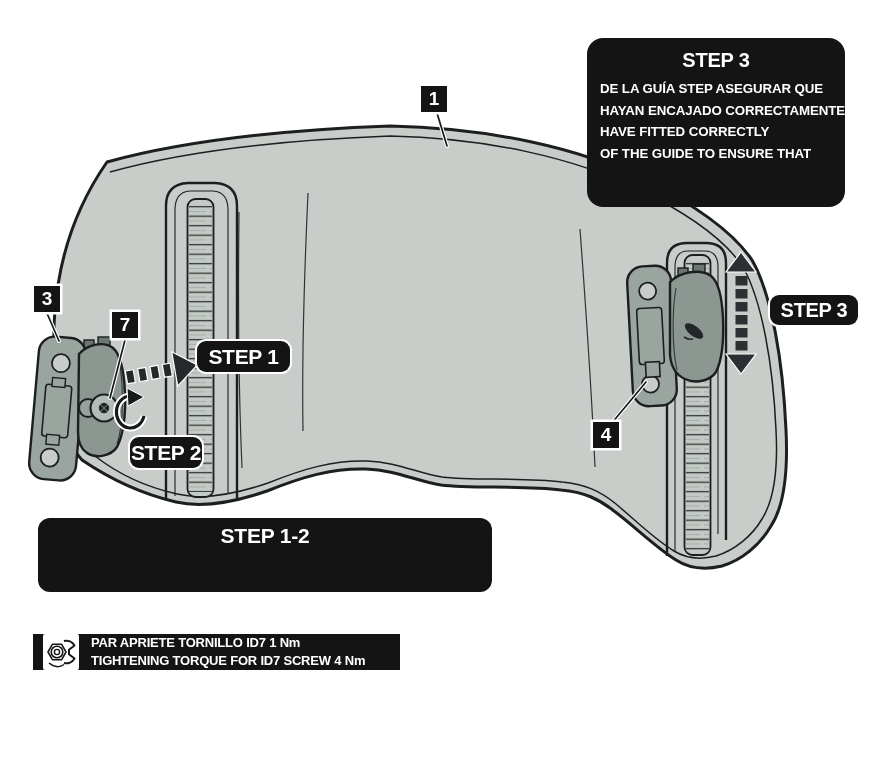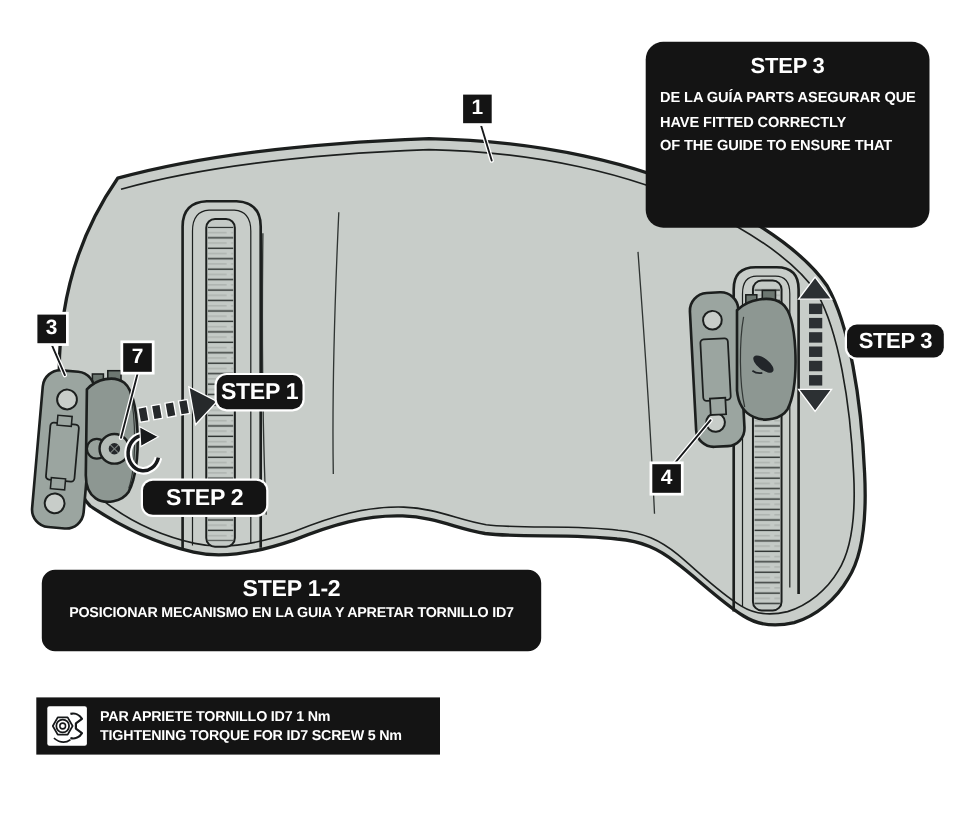--- a/index.html
+++ b/index.html
@@ -13,32 +13,32 @@
     position:absolute;width:26px;height:26px;background:#141414;color:#ffffff;
     box-shadow:0 0 0 2.5px #ffffff;display:flex;align-items:center;justify-content:center;
     font-size:19px;line-height:26px;
   }
   
   .pill{
     position:absolute;background:#141414;color:#ffffff;border-radius:9px;
     box-shadow:0 0 0 2px #ffffff;text-align:center;letter-spacing:-0.3px;
     display:flex;align-items:center;justify-content:center;white-space:nowrap;
   }
-  .pill-1{left:197px;top:341px;width:78px;height:31px;font-size:21px;}
-  .pill-2{left:130px;top:437px;width:112px;height:31px;font-size:21px;}
+  .pill-1{left:197px;top:341px;width:93px;height:31px;font-size:21px;}
+  .pill-2{left:130px;top:437px;width:72px;height:31px;font-size:21px;}
   .pill-3{left:770px;top:295px;width:88px;height:30px;font-size:20px;}
   
   .infobox{position:absolute;background:#141414;color:#ffffff;}
   .box-step3{left:587px;top:38px;width:258px;height:169px;border-radius:16px;padding-top:9px;box-sizing:border-box;}
   .box-step3 .box-title{font-size:20px;text-align:center;margin:2px 0 6px 0;letter-spacing:-0.2px;}
   .box-step3 .box-line{font-size:13.3px;line-height:21.6px;padding-left:13px;letter-spacing:-0.1px;white-space:nowrap;}
   .box-step12{left:38px;top:518px;width:454px;height:74px;border-radius:12px;padding-top:6px;box-sizing:border-box;}
   .box-step12 .box-title{font-size:21px;text-align:center;letter-spacing:-0.2px;}
   .box-step12 .box-line{font-size:13px;line-height:18.5px;text-align:center;letter-spacing:-0.2px;white-space:nowrap;}
-  .box-torque{left:33px;top:634px;width:367px;height:52px;display:flex;align-items:center;padding-left:10px;box-sizing:border-box;}
+  .box-torque{left:33px;top:634px;width:367px;height:36px;display:flex;align-items:center;padding-left:10px;box-sizing:border-box;}
   .box-torque .torque-icon{width:36px;height:36px;background:#ffffff;border-radius:2px;flex:0 0 auto;margin-right:12px;}
   .box-torque .torque-lines{display:flex;flex-direction:column;}
   .box-torque .box-line{font-size:13px;line-height:18px;letter-spacing:-0.2px;white-space:nowrap;}
 </style>
 </head>
 <body>
 
 <div class="stage">
 
   <svg class="diagram" width="873" height="762" viewBox="0 0 873 762">
@@ -180,39 +180,39 @@
   <div class="part-tag" style="left:34px;top:286px;">3</div>
   <div class="part-tag" style="left:112px;top:312px;">7</div>
   <div class="part-tag" style="left:593px;top:422px;">4</div>
 
   <div class="pill pill-1">STEP 1</div>
   <div class="pill pill-2">STEP 2</div>
   <div class="pill pill-3">STEP 3</div>
 
   <div class="infobox box-step3">
     <div class="box-title">STEP 3</div>
-    <div class="box-line">DE LA GUÍA PARTS ASEGURAR QUE</div>
+    <div class="box-line">DE LA GUÍA STEP ASEGURAR QUE</div>
+    <div class="box-line">HAYAN ENCAJADO CORRECTAMENTE.</div>
     <div class="box-line">HAVE FITTED CORRECTLY</div>
     <div class="box-line">OF THE GUIDE TO ENSURE THAT</div>
   </div>
 
   <div class="infobox box-step12">
     <div class="box-title">STEP 1-2</div>
-    <div class="box-line">POSICIONAR MECANISMO EN LA GUIA Y APRETAR TORNILLO ID7</div>
   </div>
 
   <div class="infobox box-torque">
     <div class="torque-icon">
       <svg width="36" height="36" viewBox="0 0 36 36">
         <polygon points="23,18 18.5,25.8 9.5,25.8 5,18 9.5,10.2 18.5,10.2" fill="#ffffff" stroke="#16181a" stroke-width="1.6" stroke-linejoin="round"></polygon>
         <circle cx="14" cy="18" r="5.8" fill="none" stroke="#16181a" stroke-width="1.6"></circle>
         <circle cx="14" cy="18" r="2.6" fill="none" stroke="#16181a" stroke-width="1.4"></circle>
         <path d="M21 7 a9.5 9.5 0 0 1 10.5 4.5 l-5.5 4.2 0 4.6 5.5 4.2 a9.5 9.5 0 0 1 -10.5 4.5" fill="none" stroke="#16181a" stroke-width="2" stroke-linejoin="round"></path>
         <path d="M6 29 q8 6.5 15 1.5" fill="none" stroke="#16181a" stroke-width="1.5"></path>
       </svg>
     </div>
     <div class="torque-lines">
       <div class="box-line">PAR APRIETE TORNILLO ID7 1 Nm</div>
-      <div class="box-line">TIGHTENING TORQUE FOR ID7 SCREW 5 Nm</div>
+      <div class="box-line">TIGHTENING TORQUE FOR ID7 SCREW 4 Nm</div>
     </div>
   </div>
 
 </div>
 
 </body></html>

